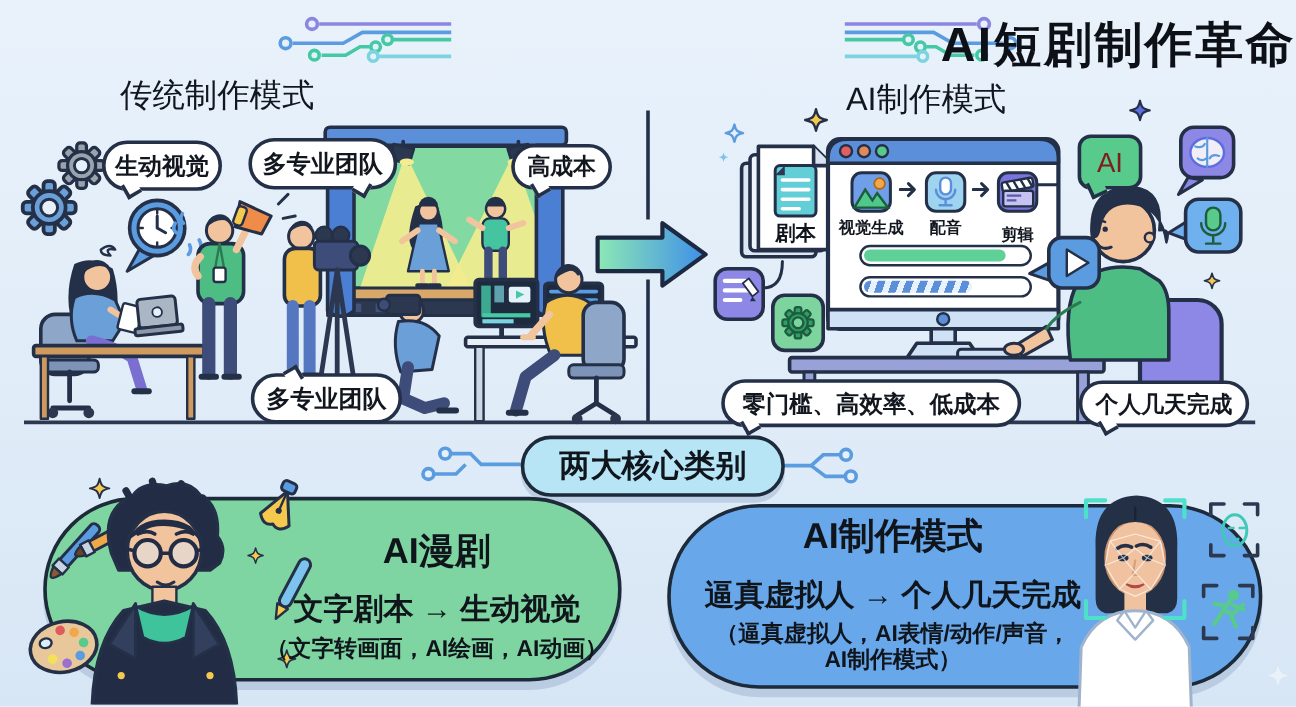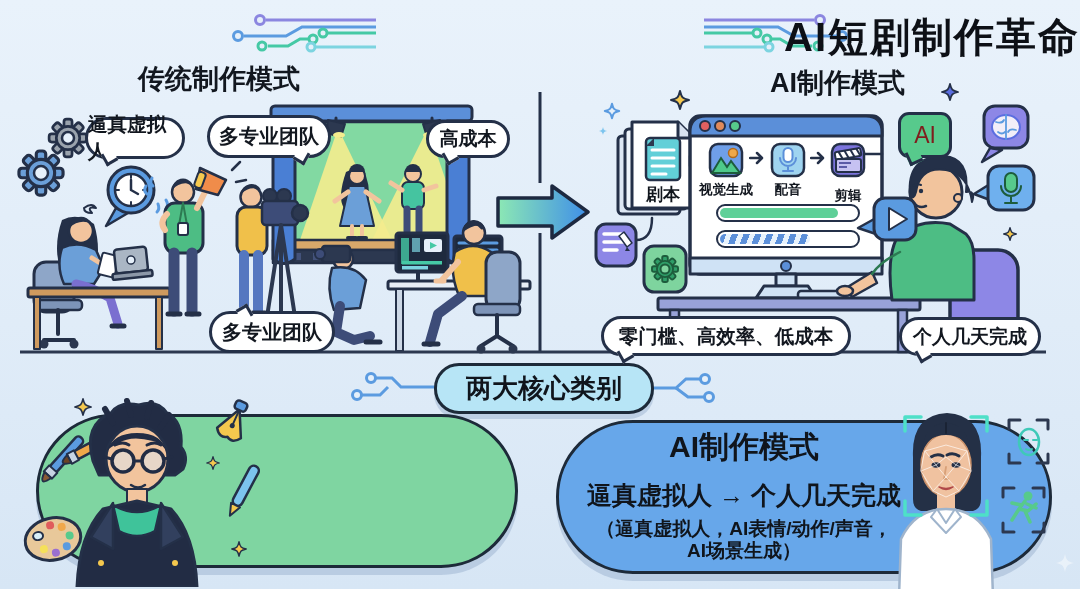--- a/index.html
+++ b/index.html
@@ -3,21 +3,21 @@
 <meta charset="utf-8">
 <style>
   html,body{margin:0;padding:0;}
   .canvas{position:relative;width:1080px;height:589px;overflow:hidden;
     background:linear-gradient(180deg,#e9f2fb 0%,#e0ecf8 55%,#d7e6f5 100%);
     font-family:"Liberation Sans","DejaVu Sans",sans-serif;color:#10151c;}
   .abs{position:absolute;}
   svg{display:block;}
   .scene{position:absolute;left:0;top:0;}
   .title{left:0;right:0;top:10px;text-align:right;font-size:40px;font-weight:700;letter-spacing:2px;color:#0d1016;}
-  .header{font-size:27px;font-weight:700;text-align:right;color:#12171f;}
+  .header{font-size:27px;font-weight:400;text-align:left;color:#12171f;}
   .hL{left:100px;width:200px;top:61px;}
   .hR{left:705px;width:200px;top:65px;}
   .bubble{position:absolute;background:#fff;border:3px solid #243048;border-radius:999px;
     display:flex;align-items:center;justify-content:center;font-weight:700;color:#12171f;z-index:5;}
   .bubble::after{content:"";position:absolute;width:10px;height:10px;background:#fff;
     border-right:3px solid #243048;border-bottom:3px solid #243048;}
   .tail-bl::after{left:15px;bottom:-8px;transform:rotate(60deg);}
   .tail-br::after{right:20px;bottom:-8px;transform:rotate(30deg);}
   .tail-tl::after{left:26px;top:-8px;transform:rotate(-120deg);}
   .doc-label{left:632px;top:183px;width:62px;text-align:center;font-size:17px;font-weight:700;z-index:4;}
@@ -335,21 +335,21 @@
     <circle cx="705" cy="379" r="4.5" fill="#e6f0fa"></circle>
     <path d="M676,388 l12,9 h16"></path>
     <circle cx="709" cy="397" r="4.5" fill="#e6f0fa"></circle>
   </g>
 </svg>
 
 <div class="abs title">AI短剧制作革命</div>
 <div class="abs header hL">传统制作模式</div>
 <div class="abs header hR">AI制作模式</div>
 
-<div class="bubble tail-bl" style="left:85px;top:117px;width:94px;height:36px;font-size:19.5px;">逼真虚拟人</div>
+<div class="bubble tail-bl" style="left:85px;top:117px;width:94px;height:36px;font-size:19.5px;">生动视觉</div>
 <div class="bubble tail-br" style="left:207px;top:115px;width:118px;height:37px;font-size:20px;">多专业团队</div>
 <div class="bubble tail-bl" style="left:426px;top:120px;width:78px;height:32px;font-size:19px;">高成本</div>
 <div class="bubble tail-tl" style="left:209px;top:311px;width:120px;height:36px;font-size:20px;">多专业团队</div>
 
 <div class="abs doc-label">剧本</div>
 
 <div class="abs browser-content">
   <svg class="abs" style="left:14px;top:2px;" width="36" height="36" viewBox="0 0 36 36">
     <rect x="2" y="2" width="32" height="32" rx="8" fill="#6f9fe8" stroke="#243048" stroke-width="2.5"></rect>
     <circle cx="25" cy="11" r="4.5" fill="#f0a84a" stroke="#b06a1e" stroke-width="1.5"></circle>
@@ -448,20 +448,25 @@
         <rect x="110" y="92" width="20" height="14" fill="#f2c49d" stroke="#243048" stroke-width="2"></rect>
         <path d="M60,190 q2,-52 26,-78 l34,-8 l34,8 q24,26 26,78 z" fill="#222c44" stroke="#243048" stroke-width="3"></path>
         <path d="M96,108 q24,14 48,0 l-6,26 q-18,10 -36,0 z" fill="#3fc39a" stroke="#243048" stroke-width="2.5"></path>
         <path d="M96,106 l-22,34 l22,12 z" fill="#32405e" stroke="#243048" stroke-width="2.5"></path>
         <path d="M144,106 l22,34 l-22,12 z" fill="#32405e" stroke="#243048" stroke-width="2.5"></path>
         <circle cx="84" cy="166" r="3" fill="#f5c84e"></circle>
             <circle cx="158" cy="166" r="3" fill="#f5c84e"></circle>
       </g>
     </g>
   </svg>
+  <div class="pt pt-green">
+    <div class="p-title">AI漫剧</div>
+    <div class="p-flow">文字剧本 → 生动视觉</div>
+    <div class="p-detail">（文字转画面，AI绘画，AI动画）</div>
+  </div>
 </div>
 
 <div class="panel panel-blue">
   <svg class="panel-art" style="left:316px;top:-18px;" width="214" height="192" viewBox="0 0 214 192">
     <g stroke-linejoin="round" stroke-linecap="round">
 
       <g>
         <path d="M38,52 q-2,-42 34,-44 q36,2 34,44 l0,42 q0,10 -8,12 l-52,0 q-8,-2 -8,-12 z" fill="#243046"></path>
         <ellipse cx="71" cy="60" rx="25" ry="31" fill="#f0c2a0" stroke="#c8906a" stroke-width="1.5"></ellipse>
         <path d="M46,52 q2,-34 25,-34 q23,0 25,34 q-4,-22 -25,-22 q-21,0 -25,22 z" fill="#243046"></path>
@@ -502,17 +507,17 @@
           <path d="M150,96 l-6,8 l9,2 l8,-7 M144,104 l-7,11 M150,106 l5,11 M146,100 l-9,-2 M152,99 l9,4"></path>
         </g>
       </g>
       <path d="M0,-9 C1.6,-2.4 2.4,-1.6 9,0 C2.4,1.6 1.6,2.4 0,9 C-1.6,2.4 -2.4,1.6 -9,0 C-2.4,-1.6 -1.6,-2.4 0,-9 Z" transform="translate(190,158)" fill="#ffffff" opacity="0.45"></path>
     </g>
   </svg>
   <div class="pt pt-blue">
     <div class="p-title">AI制作模式</div>
     <div class="p-flow">逼真虚拟人 → 个人几天完成</div>
     <div class="p-detail" style="margin-top:6px;">（逼真虚拟人，AI表情/动作/声音，</div>
-    <div class="p-detail" style="margin-top:0;">AI场景生成）</div>
+    <div class="p-detail" style="margin-top:0;">AI制作模式）</div>
   </div>
 </div>
 
 </div>
 
 </body></html>

